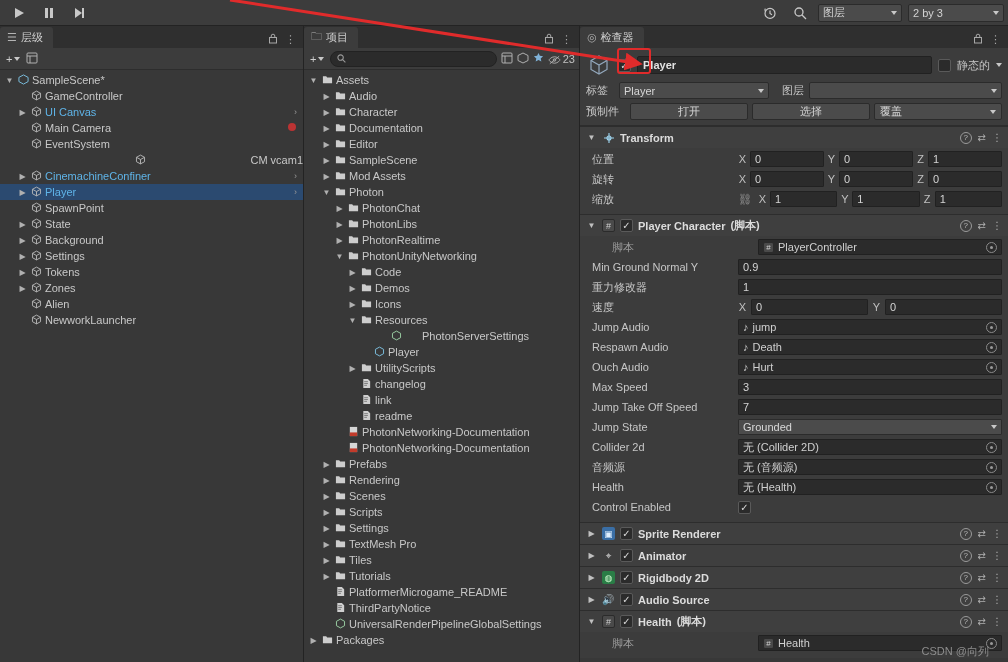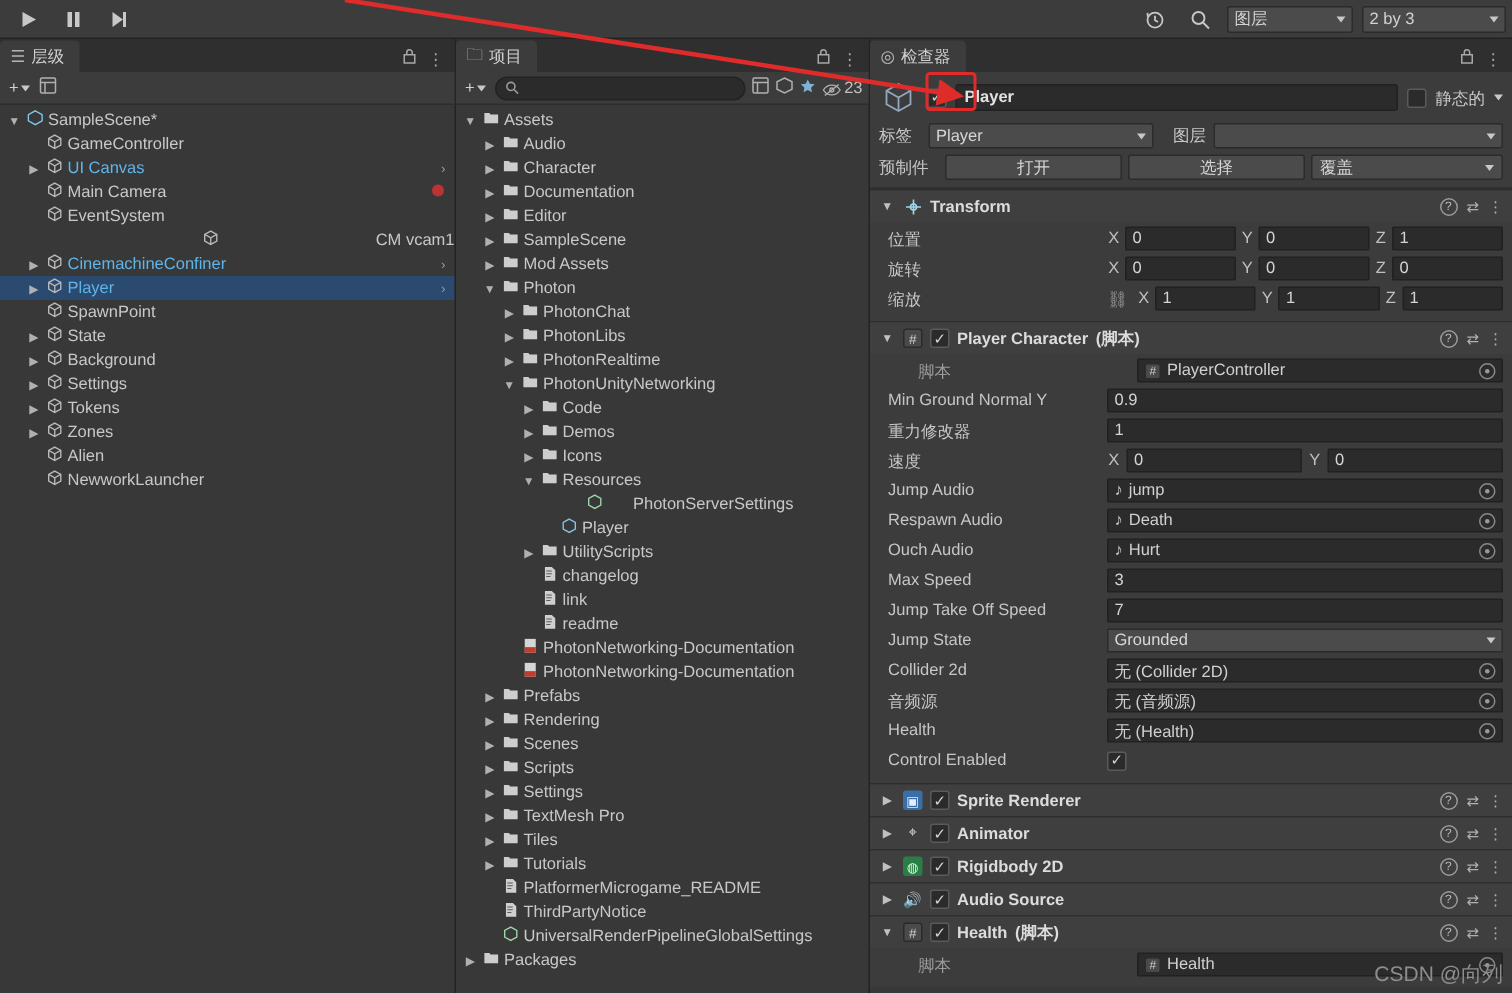--- a/index.html
+++ b/index.html
@@ -155,21 +155,21 @@
   }
   .scale-lock { color: #9a9a9a; font-size: 11px; margin-right: 3px; }
   .mini-ico { width: 13px; height: 13px; display: inline-flex; align-items: center; justify-content: center; font-size: 10px; }
   .greenico { width: 13px; height: 13px; background: #2a7d46; border-radius: 2px; display: inline-flex; align-items: center; justify-content: center; color: #d6ffd6; font-size: 9px; }
   .blueico { width: 13px; height: 13px; background: #3a6ea5; border-radius: 2px; display: inline-flex; align-items: center; justify-content: center; color: #e0f0ff; font-size: 9px; }
   .scriptico { width: 13px; height: 13px; background: #4a4a4a; border: 1px solid #2b2b2b; border-radius: 2px; display: inline-flex; align-items: center; justify-content: center; color: #d0d0d0; font-size: 9px; }
 
   
   .annot { position: absolute; left: 0; top: 0; width: 1008px; height: 662px; pointer-events: none; }
   .watermark {
-    position: absolute; right: 6px; bottom: 3px; color: #8d8d8d; font-size: 14px;
+    position: absolute; right: 19px; bottom: 3px; color: #8d8d8d; font-size: 11px;
   }
   .hl-box {
     position: absolute; border: 2px solid #e02b2b; border-radius: 3px;
   }
 </style>
 </head>
 <body>
 
 <div class="app">
 

